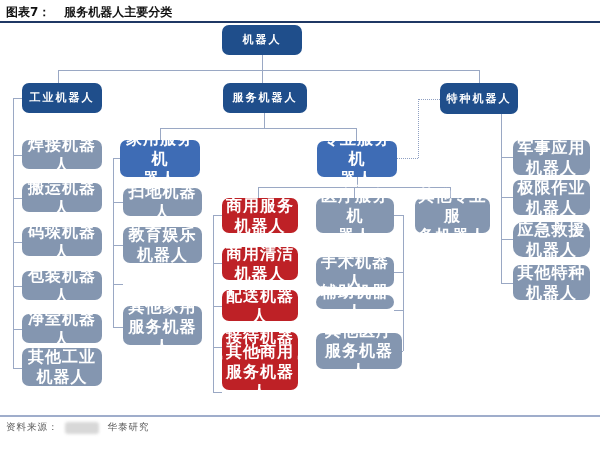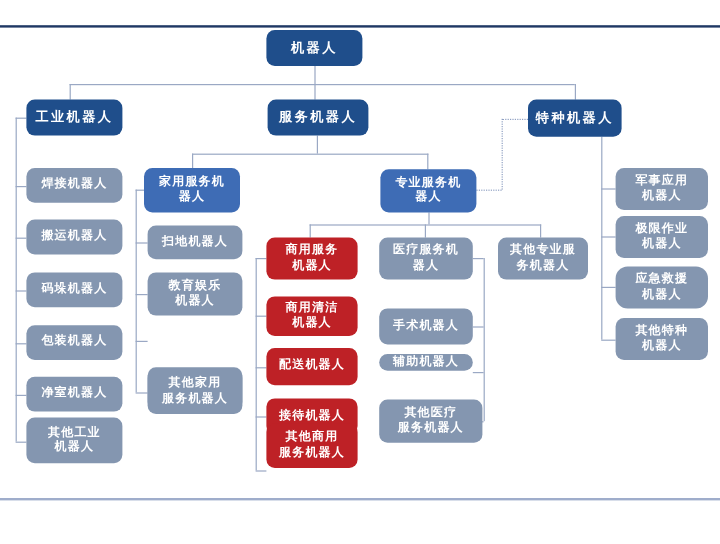--- a/index.html
+++ b/index.html
@@ -20,21 +20,21 @@
     position:absolute;left:0;top:21px;width:600px;height:2px;
     background:#1F3864;
   }
   .node{
     position:absolute;
     border-radius:7px;
     color:#ffffff;
     font-weight:bold;
     display:flex;align-items:center;justify-content:center;
     text-align:center;
-    font-size:10px;
+    font-size:16px;
     line-height:1.25;
     letter-spacing:1px;
     white-space:pre-line;
     box-sizing:border-box;
     padding:1px 2px;
   }
   .node.dark{background:#1F4E8B;font-size:11px;letter-spacing:2px;}
   .node.mid{background:#3E6CB5;}
   .node.gray{background:#8496B0;}
   .node.red{background:#BE2126;}
@@ -55,20 +55,24 @@
     width:34px;height:12px;margin:0 9px 0 6px;
     background:#D8D8D8;border-radius:3px;
     filter:blur(1.5px);
   }
   .footer .src-org{letter-spacing:1px;}
 </style>
 </head>
 <body>
 
 <div id="canvas">
+  <div class="figure-header">
+    <span class="fig-label">图表7：</span>
+    <span class="fig-title">服务机器人主要分类</span>
+  </div>
   <div class="title-rule"></div>
 
   <div id="diagram">
       <div class="cline" style="left: 262px; top: 55px; width: 1px; height: 28px;"></div>
       <div class="cline" style="left: 58px; top: 70px; width: 421px; height: 1px;"></div>
       <div class="cline" style="left: 58px; top: 70px; width: 1px; height: 13px;"></div>
       <div class="cline" style="left: 479px; top: 70px; width: 1px; height: 13px;"></div>
       <div class="cline" style="left: 264px; top: 113px; width: 1px; height: 15px;"></div>
       <div class="cline" style="left: 160px; top: 128px; width: 197px; height: 1px;"></div>
       <div class="cline" style="left: 160px; top: 128px; width: 1px; height: 12px;"></div>
@@ -153,13 +157,18 @@
 机器人</div>
       <div class="node gray" style="left: 513px; top: 180px; width: 77px; height: 35px;">极限作业
 机器人</div>
       <div class="node gray" style="left: 513px; top: 222px; width: 77px; height: 35px; border-radius: 10px;">应急救援
 机器人</div>
       <div class="node gray" style="left: 513px; top: 265px; width: 77px; height: 35px;">其他特种
 机器人</div>
     </div>
 
   <div class="footer-rule"></div>
+  <div class="footer">
+    <span class="src-label">资料来源：</span>
+    <span class="redacted"></span>
+    <span class="src-org">华泰研究</span>
+  </div>
 </div>
 
 </body></html>

